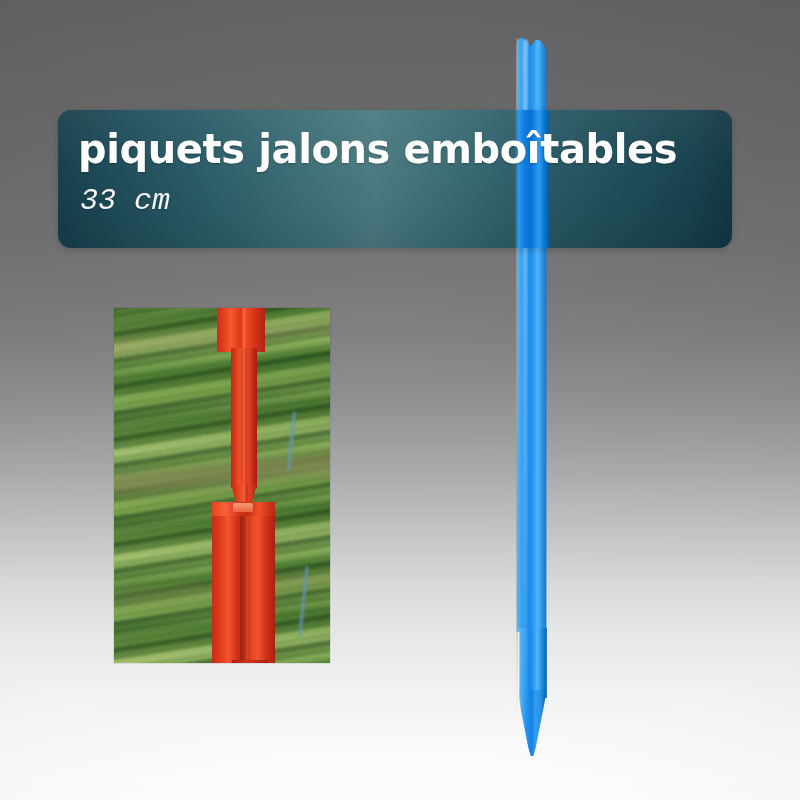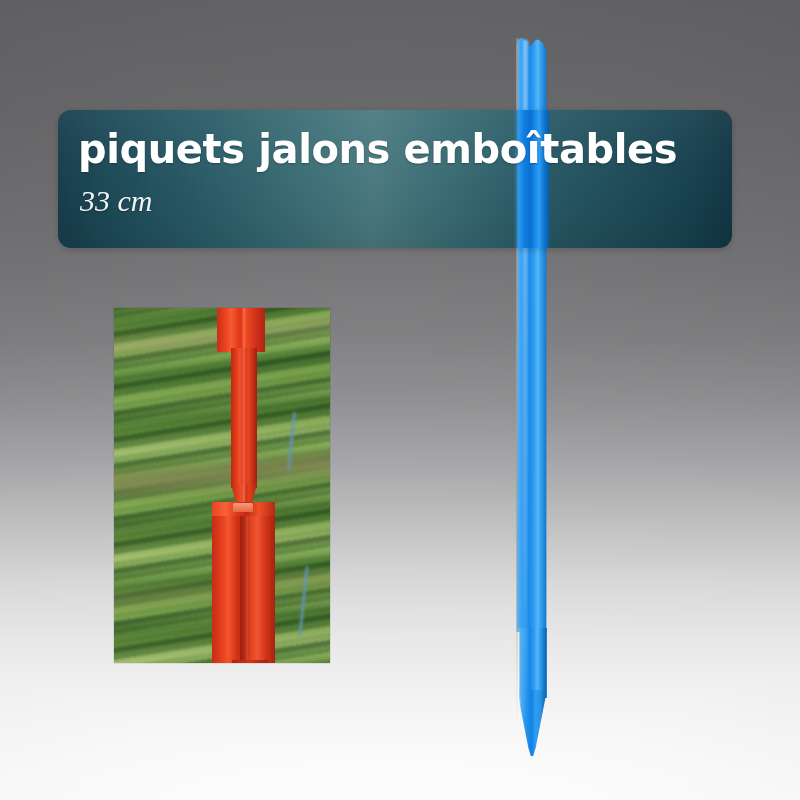--- a/index.html
+++ b/index.html
@@ -409,21 +409,21 @@
     font-size: 40px;
     letter-spacing: -0.4px;
     white-space: nowrap;
     text-shadow: 0 1px 2px rgba(0,0,0,0.28);
   }
   #subtitle {
     position: absolute;
     left: 22px;
     top: 74px;
     color: #f2f5f6;
-    font-family: Liberation Serif, serif;
+    font-family: Liberation Mono, monospace;
     font-style: italic;
     font-size: 30px;
     white-space: nowrap;
     text-shadow: 0 1px 2px rgba(0,0,0,0.25);
   }
 </style>
 </head>
 <body>
 
 <div id="stage">

